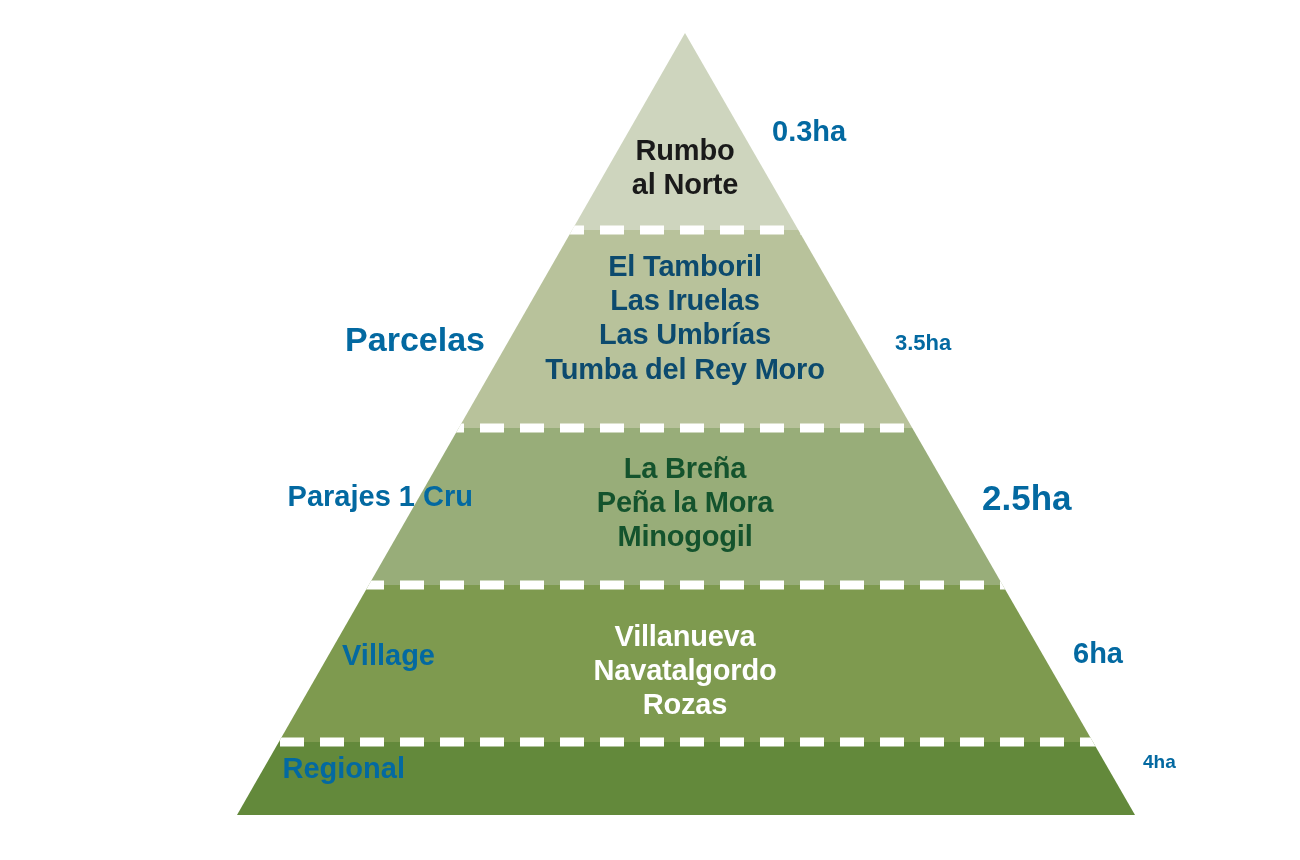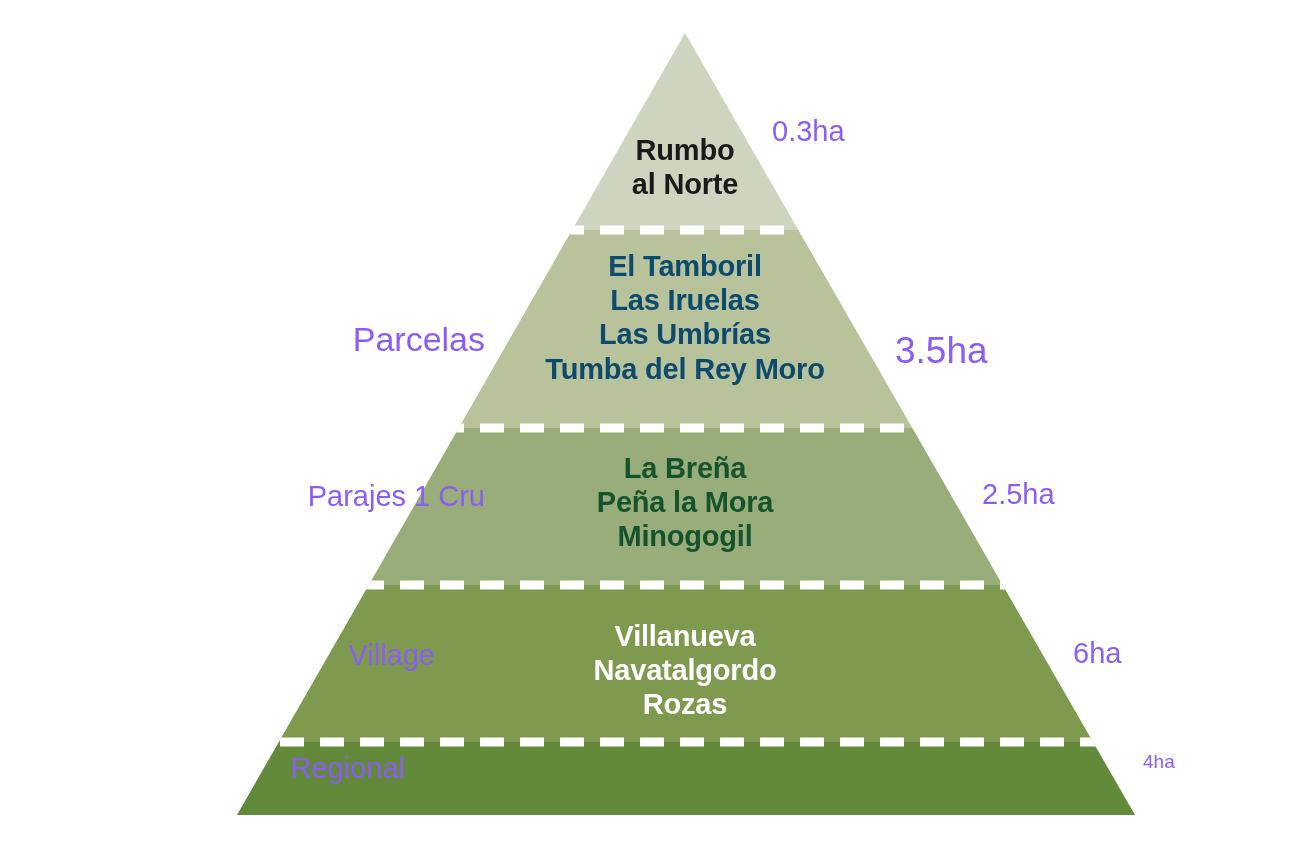--- a/index.html
+++ b/index.html
@@ -33,44 +33,44 @@
     line-height: 1.18;
     letter-spacing: -0.2px;
     white-space: pre-line;
     pointer-events: none;
   }
   .tier-text.dark { color: #1a1a1a; }
   .tier-text.light { color: #ffffff; margin-top: 12px; }
 
   .side-label {
     position: absolute;
-    font-weight: normal;
-    color: #8b5cf6;
+    font-weight: bold;
+    color: #0369a1;
     white-space: nowrap;
   }
   .side-label.left  { text-align: right; }
   .side-label.right { text-align: left; }
 
   
   #tier-text-1 { left: 565px; top: 133px; width: 240px; font-size: 29px; }
   #tier-text-2 { left: 480px; top: 249px; width: 410px; font-size: 29px; }
   #tier-text-3 { left: 480px; top: 451px; width: 410px; font-size: 29px; }
   #tier-text-4 { left: 480px; top: 607px; width: 410px; font-size: 29px; }
   #tier-text-5 { left: 480px; top: 767px; width: 410px; font-size: 29px; }
 
   
   #left-label-2 { left: 170px; top: 320px; width: 315px; font-size: 34px; }
-  #left-label-3 { left: 100px; top: 480px; width: 385px; font-size: 29px; }
+  #left-label-3 { left: 88px; top: 480px; width: 385px; font-size: 29px; }
   #left-label-4 { left: 100px; top: 639px; width: 335px; font-size: 29px; }
   #left-label-5 { left:  60px; top: 752px; width: 345px; font-size: 29px; }
 
   
   #right-label-1 { left: 772px;  top: 115px; font-size: 29px; }
-  #right-label-2 { left: 895px;  top: 330px; font-size: 37px; }
-  #right-label-3 { left: 982px;  top: 478px; font-size: 29px; }
+  #right-label-2 { left: 895px;  top: 330px; font-size: 22px; }
+  #right-label-3 { left: 982px;  top: 478px; font-size: 35px; }
   #right-label-4 { left: 1073px; top: 637px; font-size: 29px; }
   #right-label-5 { left: 1143px; top: 751px; font-size: 19px; }
 </style>
 </head>
 <body>
 
 <div id="pyramid-figure" style="background: rgb(255, 255, 255);">
 
   <svg id="pyramid-svg" viewBox="0 0 1300 860">
     <defs>

